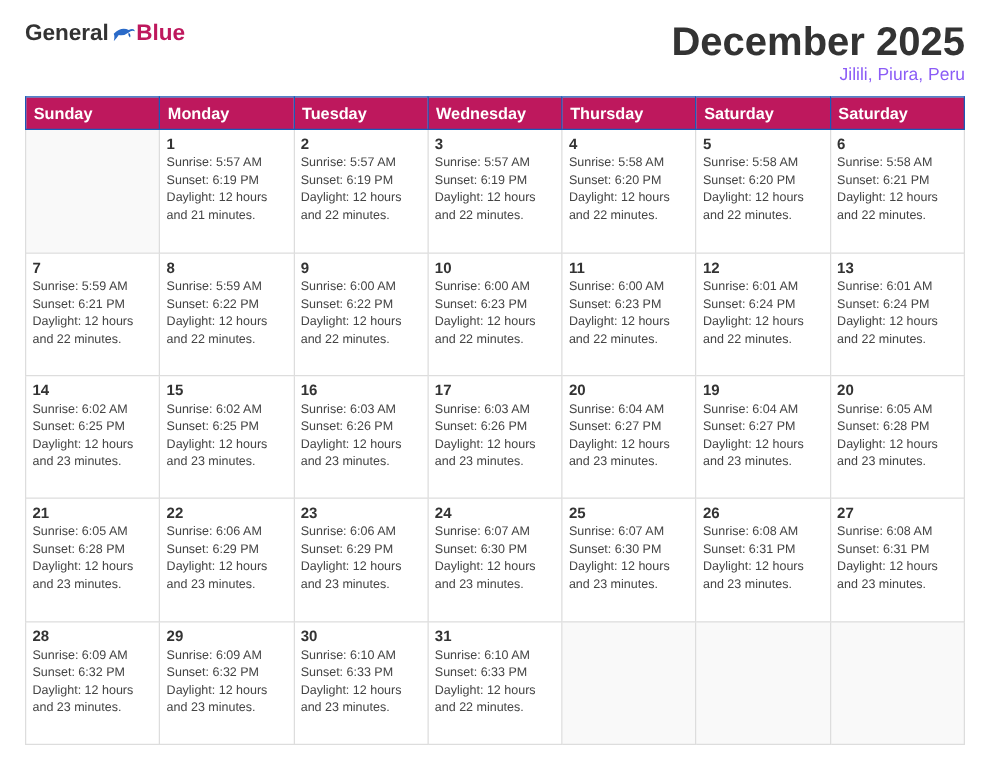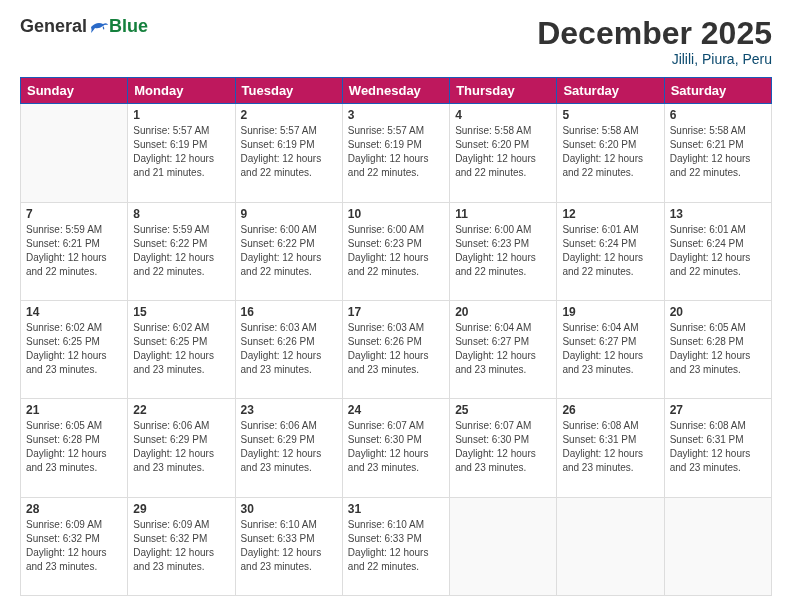--- a/index.html
+++ b/index.html
@@ -29,38 +29,38 @@
       align-items: flex-start;
     }
     .logo-text {
       display: flex;
       align-items: center;
       font-size: 18px;
       font-weight: bold;
       color: #333;
     }
     .logo-general { color: #333; }
-    .logo-blue { color: #15803d; }
+    .logo-blue { color: #be185d; }
     .logo-bird {
       width: 20px;
       height: 16px;
       margin-left: 2px;
     }
     .title-block {
       text-align: right;
     }
     .month-title {
       font-size: 32px;
       font-weight: bold;
       color: #333;
       line-height: 1.1;
     }
     .location {
       font-size: 14px;
-      color: #0c4a6e;
+      color: #8b5cf6;
     }
     .calendar {
       flex: 1;
       border: 1px solid #ccc;
       border-collapse: collapse;
       width: 100%;
       table-layout: fixed;
     }
     .calendar th {
       background-color: #be185d;

